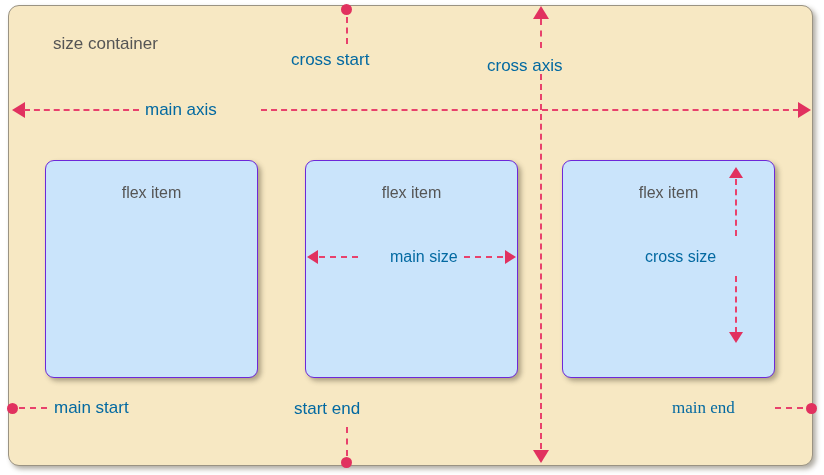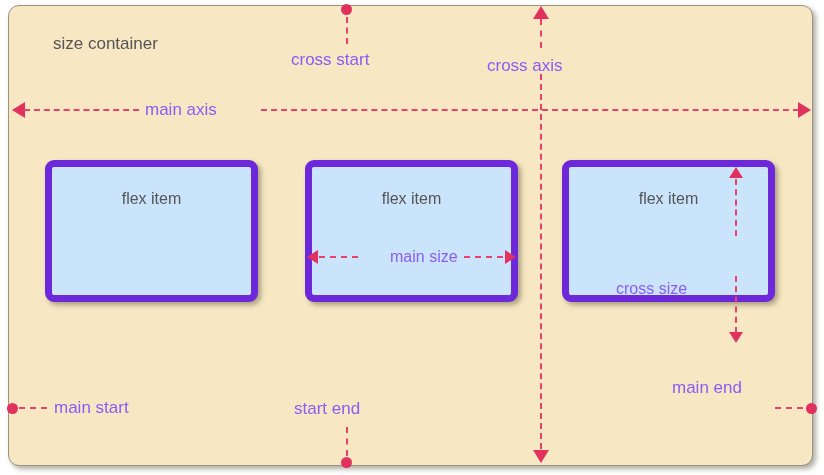--- a/index.html
+++ b/index.html
@@ -36,44 +36,44 @@
     left: 44px;
     top: 28px;
     font-size: 17px;
     color: #555555;
     white-space: nowrap;
   }
   
   .flex-item {
     position: absolute;
     top: 160px;
-    height: 142px;
+    height: 218px;
     box-sizing: border-box;
     background: #cae4fb;
-    border: 7px solid #6d28d9;
+    border: 1px solid #6d28d9;
     border-radius: 9px;
     box-shadow: 3px 3px 5px rgba(80,70,50,0.45);
   }
   .flex-item.i1 { left: 45px;  width: 213px; }
   .flex-item.i2 { left: 305px; width: 213px; }
   .flex-item.i3 { left: 562px; width: 213px; }
   .item-label {
     position: absolute;
     top: 23px;
     left: 0;
     width: 100%;
     text-align: center;
     font-size: 16px;
     color: #555555;
   }
   
   .ann {
     position: absolute;
     font-size: 17px;
-    color: #8b5cf6;
+    color: #0369a1;
     white-space: nowrap;
   }
   .ann-sm { font-size: 16px; }
   
   .dash-h {
     position: absolute;
     height: 0;
     border-top: 2px dashed #e8416c;
   }
   .dash-v {
@@ -155,21 +155,21 @@
   <span class="ann" style="left:291px; top:50px;">cross start</span>
 
   <span class="ann" style="left:294px; top:399px;">start end</span>
   <div class="dash-v" style="left:346px; top:427px; height:29px;"></div>
   <div class="dot" style="left:341px; top:457px;"></div>
 
   <div class="dot" style="left:7px; top:403px;"></div>
   <div class="dash-h" style="left:19px; top:407px; width:28px;"></div>
   <span class="ann" style="left:54px; top:398px;text-align:center;">main start</span>
 
-  <span class="ann" style="left:672px; top:378px;">main end</span>
+  <span class="ann" style="left:672px; top:398px;font-family:Liberation Serif, serif;">main end</span>
   <div class="dash-h" style="left:775px; top:407px; width:28px;"></div>
   <div class="dot" style="left:806px; top:403px;"></div>
 
   <div class="flex-item i1">
     <span class="item-label">flex item</span>
   </div>
 
   <div class="flex-item i2">
     <span class="item-label">flex item</span>
   </div>
@@ -179,17 +179,17 @@
   <span class="ann ann-sm" style="left:362px; top:248px;margin-left:28px;">main size</span>
   <div class="dash-h" style="left:464px; top:256px; width:39px;"></div>
   <div class="arrow arrow-right sm" style="left:505px; top:250px;"></div>
 
   <div class="flex-item i3">
     <span class="item-label">flex item</span>
   </div>
 
   <div class="arrow arrow-up sm" style="left:729px; top:167px;"></div>
   <div class="dash-v" style="left:735px; top:179px; height:57px;"></div>
-  <span class="ann ann-sm" style="left:616px; top:248px;margin-top:32px;">cross size</span>
+  <span class="ann ann-sm" style="left:645px; top:248px;">cross size</span>
   <div class="dash-v" style="left:735px; top:276px; height:57px;"></div>
   <div class="arrow arrow-down sm" style="left:729px; top:332px;"></div>
 
 </div>
 
 </body></html>

